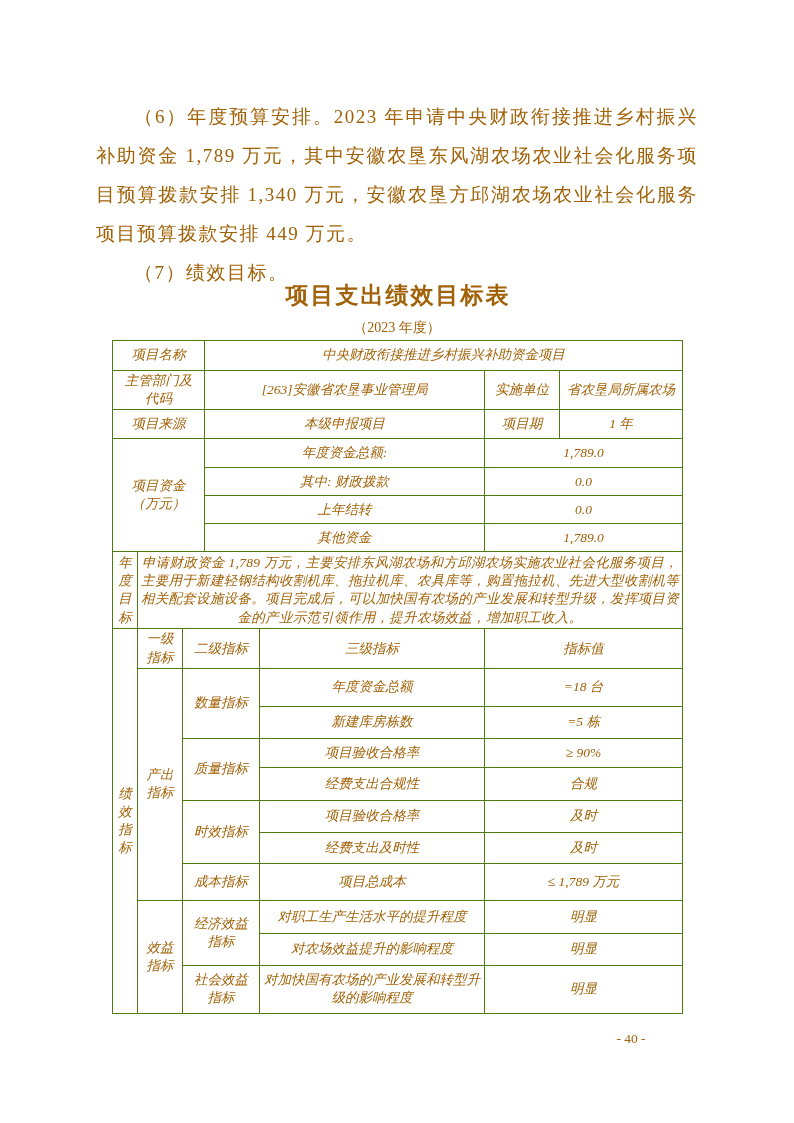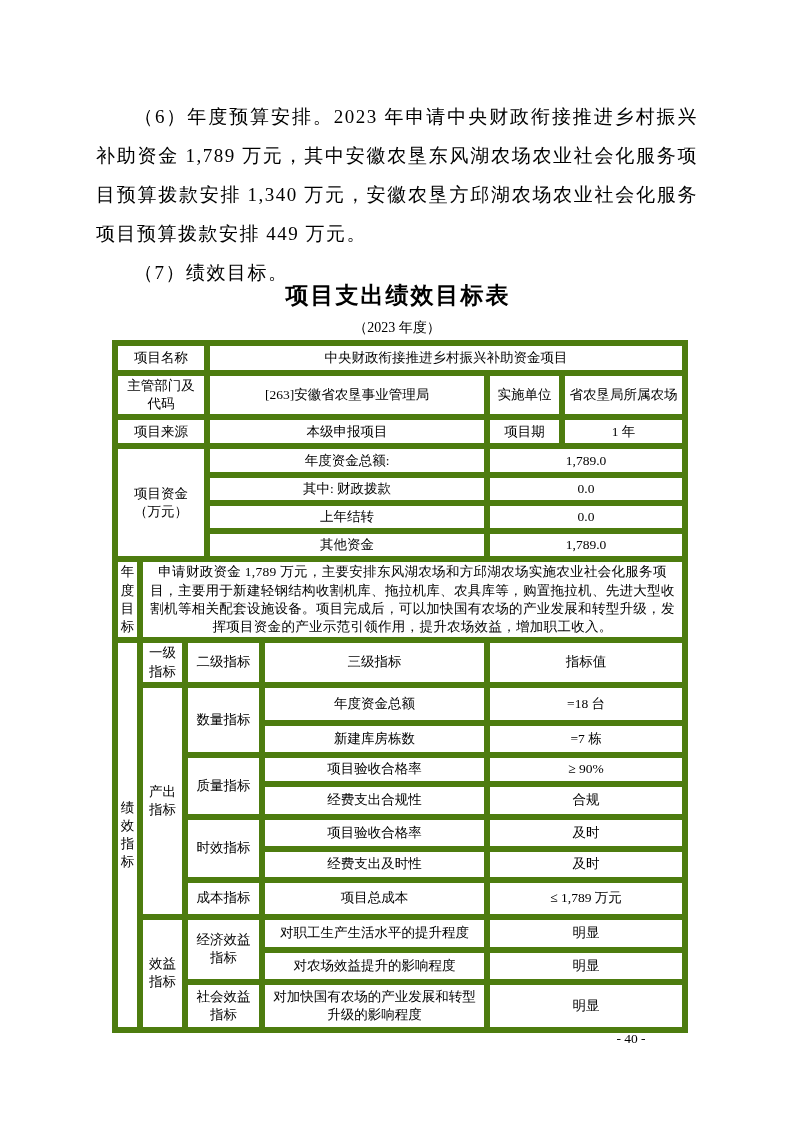--- a/index.html
+++ b/index.html
@@ -2,21 +2,21 @@
 <html><head>
 <meta charset="utf-8">
 <style>
   html,body { margin:0; padding:0; background:#ececec; }
   .page {
     position:relative;
     width:794px; height:1123px;
     margin:0 auto;
     background:#ffffff;
     font-family:"Liberation Serif","DejaVu Serif",serif;
-    color:#000000;
+    color:#a16207;
     overflow:hidden;
   }
   .intro { position:absolute; left:96px; top:97px; width:602px; }
   .intro p {
     margin:0;
     font-size:19px;
     line-height:39px;
     text-indent:2em;
     text-align:justify;
     letter-spacing:1.5px;
@@ -32,27 +32,28 @@
     position:absolute; top:319px; left:0; width:100%;
     text-align:center; font-size:14px; margin:0;
   }
   table.goal {
     position:absolute; top:340px; left:112px;
     width:570px;
     border-collapse:collapse;
     table-layout:fixed;
   }
   table.goal td {
-    border:6px solid #4d7c0f;
+    border:1px solid #4d7c0f;
     text-align:center;
     vertical-align:middle;
     font-size:13.5px;
     line-height:1.35;
     padding:1px 2px;
     overflow:hidden;
+    font-style:italic;
   }
   .pre { white-space:pre-line; }
   .vlabel { white-space:pre-line; font-size:13.5px; line-height:19px; padding:0; }
   .fund-name { text-align:left; padding-left:13px; font-size:14px; }
   .fund-indent { padding-left:62px; }
   .num { text-align:right; padding-right:10px; font-size:13.5px; }
   .goal-text {
     text-align:justify;
     font-size:12.5px;
     line-height:19px;
@@ -150,21 +151,21 @@
 
       <tr style="height:38px">
         <td rowspan="7" class="pre">产出
 指标</td>
         <td colspan="2" rowspan="2">数量指标</td>
         <td class="ind-name">年度资金总额</td>
         <td colspan="2">=18 台</td>
       </tr>
       <tr style="height:32px">
         <td class="ind-name">新建库房栋数</td>
-        <td colspan="2">=7 栋</td>
+        <td colspan="2">=5 栋</td>
       </tr>
       <tr style="height:29px">
         <td colspan="2" rowspan="2">质量指标</td>
         <td class="ind-name">项目验收合格率</td>
         <td colspan="2">≥ 90%</td>
       </tr>
       <tr style="height:33px">
         <td class="ind-name">经费支出合规性</td>
         <td colspan="2">合规</td>
       </tr>

